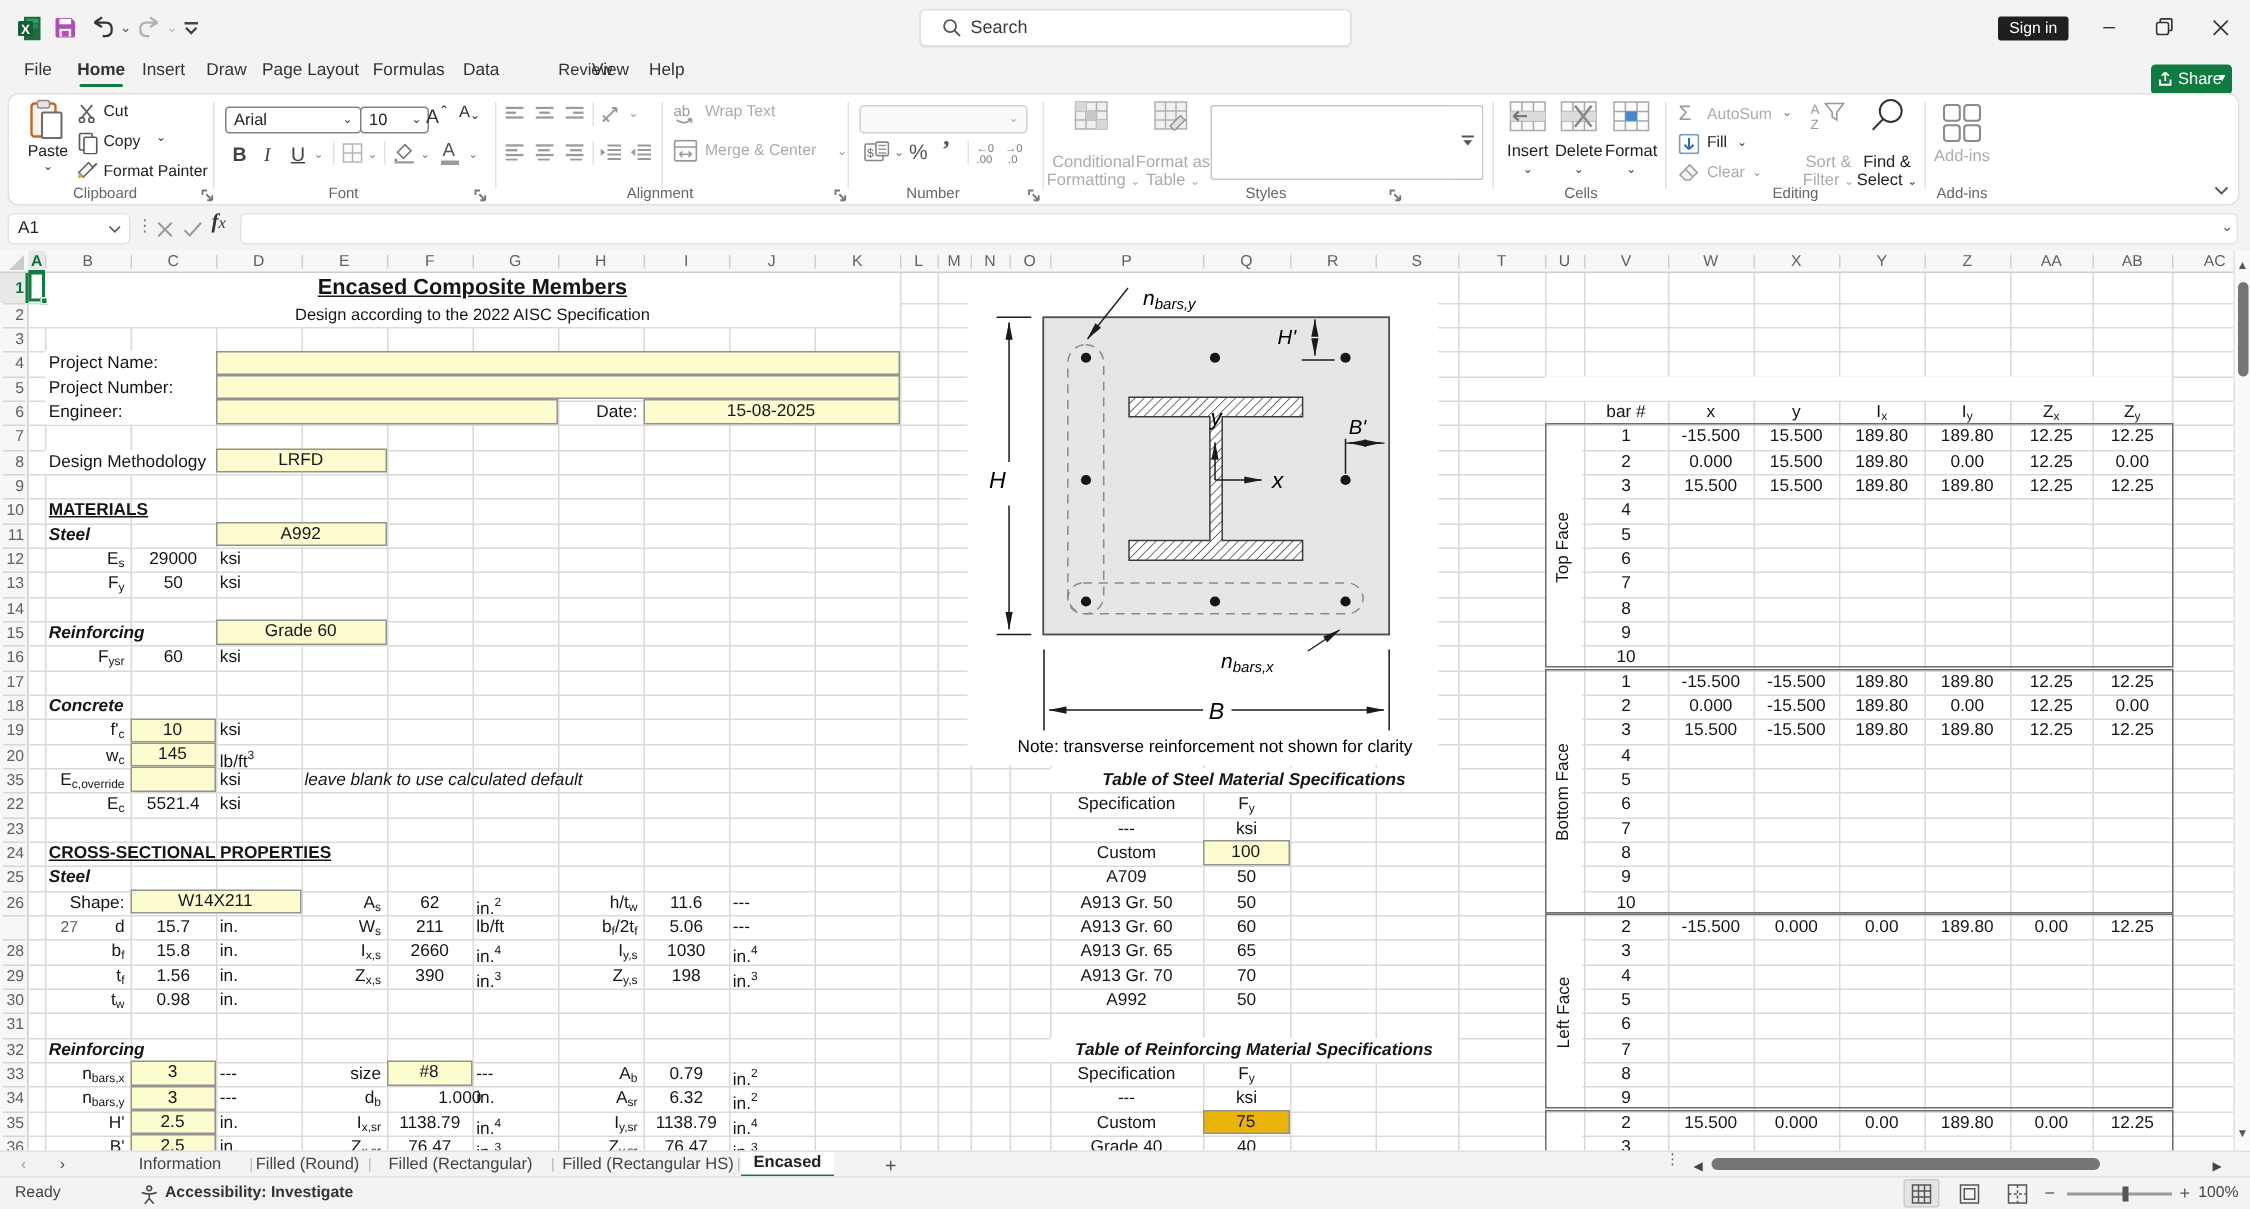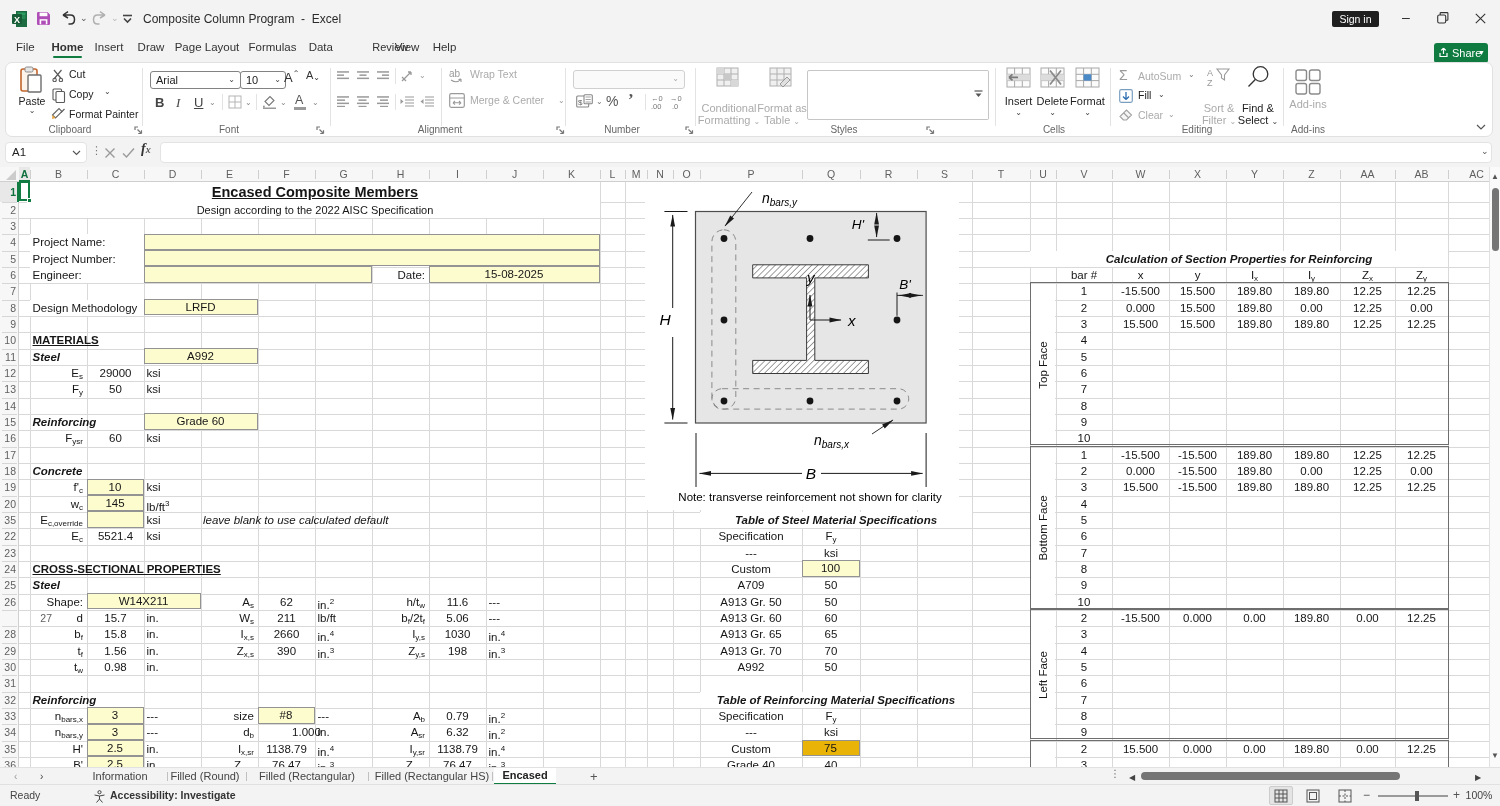--- a/index.html
+++ b/index.html
@@ -28,21 +28,27 @@
       </svg>
 <div style="position:absolute;left:80px;top:13px;font-size:9px;color:#555;">⌄</div>
 <svg style="position:absolute;left:91px;top:10px;" width="17" height="17" viewBox="0 0 17 17">
 <path d="M14 5 L9 1.6 M14 5 L9 8 M14 5 L6.5 5 Q2.5 5 2.5 9.5 Q2.5 14 6.5 14 L8.5 14" stroke="#b0b0b0" stroke-width="1.5" fill="none"></path>
       </svg>
 <div style="position:absolute;left:111px;top:13px;font-size:9px;color:#b8b8b8;">⌄</div>
 <svg style="position:absolute;left:122px;top:14px;" width="11" height="10" viewBox="0 0 11 10">
 <path d="M1 1.5 L10 1.5" stroke="#444" stroke-width="1.6"></path>
         <path d="M2 4.5 L5.5 8 L9 4.5" stroke="#444" stroke-width="1.6" fill="none"></path>
       </svg>
-<div style="position:absolute;left:143px;top:0;height:38px;line-height:38px;font-size:12px;color:#2b2b2b;">Composite Column Program&nbsp;&nbsp;-&nbsp;&nbsp;Excel</div>
+<div style="position:absolute;left:613px;top:6px;width:286px;height:23px;background:#fff;border:1px solid #e0e0e0;border-radius:4px;box-shadow:0 0.5px 1px rgba(0,0,0,.06);">
+<svg style="position:absolute;left:14px;top:5px;" width="13" height="13" viewBox="0 0 13 13">
+          <circle cx="5.4" cy="5.4" r="4" stroke="#555" stroke-width="1.2" fill="none"></circle>
+          <path d="M8.4 8.4 L12 12" stroke="#555" stroke-width="1.2"></path>
+        </svg>
+<div style="position:absolute;left:33px;top:0;height:23px;line-height:23px;font-size:12px;color:#3a3a3a;">Search</div>
+      </div>
 <div style="position:absolute;left:1332px;top:11px;width:47px;height:16px;background:#1f1f1f;border-radius:2px;color:#fff;font-size:10.5px;text-align:center;line-height:16px;">Sign in</div>
 <div style="position:absolute;left:1398px;top:10px;width:16px;height:16px;font-size:14px;color:#333;text-align:center;line-height:15px;">–</div>
 <svg style="position:absolute;left:1437px;top:12px;" width="12" height="12" viewBox="0 0 12 12">
         <rect x="0.7" y="3" width="8" height="8" rx="1.5" stroke="#333" stroke-width="1.1" fill="none"></rect>
         <path d="M3.2 3 L3.2 1.2 Q3.2 0.6 3.9 0.6 L10.2 0.6 Q10.9 0.6 10.9 1.3 L10.9 7.6 Q10.9 8.3 10.2 8.3 L8.8 8.3" stroke="#333" stroke-width="1.1" fill="none"></path>
       </svg>
 <svg style="position:absolute;left:1475px;top:13px;" width="11" height="11" viewBox="0 0 11 11">
         <path d="M0.8 0.8 L10.2 10.2 M10.2 0.8 L0.8 10.2" stroke="#333" stroke-width="1.1"></path>
       </svg>
 </div>
@@ -679,21 +685,20 @@
 <div style="position:absolute;left:802px;top:658.8px;width:58px;height:16.3px;font-size:11.5px;line-height:16.3px;color:#161616;white-space:nowrap;overflow:visible;text-align:center;">50</div>
 <div style="position:absolute;left:700px;top:691.5px;width:272px;height:16.3px;font-size:11.5px;line-height:16.3px;color:#161616;white-space:nowrap;overflow:visible;text-align:center;font-weight:bold;font-style:italic;">Table of Reinforcing Material Specifications</div>
 <div style="position:absolute;left:700px;top:707.8px;width:102px;height:16.3px;font-size:11.5px;line-height:16.3px;color:#161616;white-space:nowrap;overflow:visible;text-align:center;">Specification</div>
 <div style="position:absolute;left:802px;top:707.8px;width:58px;height:16.3px;font-size:11.5px;line-height:16.3px;color:#161616;white-space:nowrap;overflow:visible;text-align:center;">F<span class="sb">y</span></div>
 <div style="position:absolute;left:700px;top:724.2px;width:102px;height:16.3px;font-size:11.5px;line-height:16.3px;color:#161616;white-space:nowrap;overflow:visible;text-align:center;">---</div>
 <div style="position:absolute;left:802px;top:724.2px;width:58px;height:16.3px;font-size:11.5px;line-height:16.3px;color:#161616;white-space:nowrap;overflow:visible;text-align:center;">ksi</div>
 <div style="position:absolute;left:700px;top:740.5px;width:102px;height:16.3px;font-size:11.5px;line-height:16.3px;color:#161616;white-space:nowrap;overflow:visible;text-align:center;">Custom</div>
 <div style="position:absolute;left:801.5px;top:740px;width:58px;height:16.3px;background:#eab308;border:1px solid #939393;box-sizing:border-box;font-size:11.5px;line-height:15.3px;text-align:center;color:#161616;white-space:nowrap;">75</div>
 <div style="position:absolute;left:700px;top:756.8px;width:102px;height:16.3px;font-size:11.5px;line-height:16.3px;color:#161616;white-space:nowrap;overflow:visible;text-align:center;">Grade 40</div>
 <div style="position:absolute;left:802px;top:756.8px;width:58px;height:16.3px;font-size:11.5px;line-height:16.3px;color:#161616;white-space:nowrap;overflow:visible;text-align:center;">40</div>
-<div style="position:absolute;left:1030px;top:250.6px;width:418px;height:16.3px;font-size:11.5px;line-height:16.3px;color:#161616;white-space:nowrap;overflow:visible;text-align:center;font-weight:bold;font-style:italic;">Calculation of Section Properties for Reinforcing</div>
 <div style="position:absolute;left:1056px;top:266.9px;width:56px;height:16.3px;font-size:11.5px;line-height:16.3px;color:#161616;white-space:nowrap;overflow:visible;text-align:center;">bar #</div>
 <div style="position:absolute;left:1112px;top:266.9px;width:57px;height:16.3px;font-size:11.5px;line-height:16.3px;color:#161616;white-space:nowrap;overflow:visible;text-align:center;">x</div>
 <div style="position:absolute;left:1169px;top:266.9px;width:57px;height:16.3px;font-size:11.5px;line-height:16.3px;color:#161616;white-space:nowrap;overflow:visible;text-align:center;">y</div>
 <div style="position:absolute;left:1226px;top:266.9px;width:57px;height:16.3px;font-size:11.5px;line-height:16.3px;color:#161616;white-space:nowrap;overflow:visible;text-align:center;">I<span class="sb">x</span></div>
 <div style="position:absolute;left:1283px;top:266.9px;width:57px;height:16.3px;font-size:11.5px;line-height:16.3px;color:#161616;white-space:nowrap;overflow:visible;text-align:center;">I<span class="sb">y</span></div>
 <div style="position:absolute;left:1340px;top:266.9px;width:55px;height:16.3px;font-size:11.5px;line-height:16.3px;color:#161616;white-space:nowrap;overflow:visible;text-align:center;">Z<span class="sb">x</span></div>
 <div style="position:absolute;left:1395px;top:266.9px;width:53px;height:16.3px;font-size:11.5px;line-height:16.3px;color:#161616;white-space:nowrap;overflow:visible;text-align:center;">Z<span class="sb">y</span></div>
 <div style="position:absolute;left:1031px;top:284.2px;width:24px;height:161.3px;background:#fff;"></div>
 <div style="position:absolute;left:1030px;top:282.2px;width:419px;height:163.3px;border:1.4px solid #6e6e6e;box-sizing:border-box;"></div>
 <div style="position:absolute;left:1030px;top:283.2px;width:26px;height:163.3px;display:flex;align-items:center;justify-content:center;">

